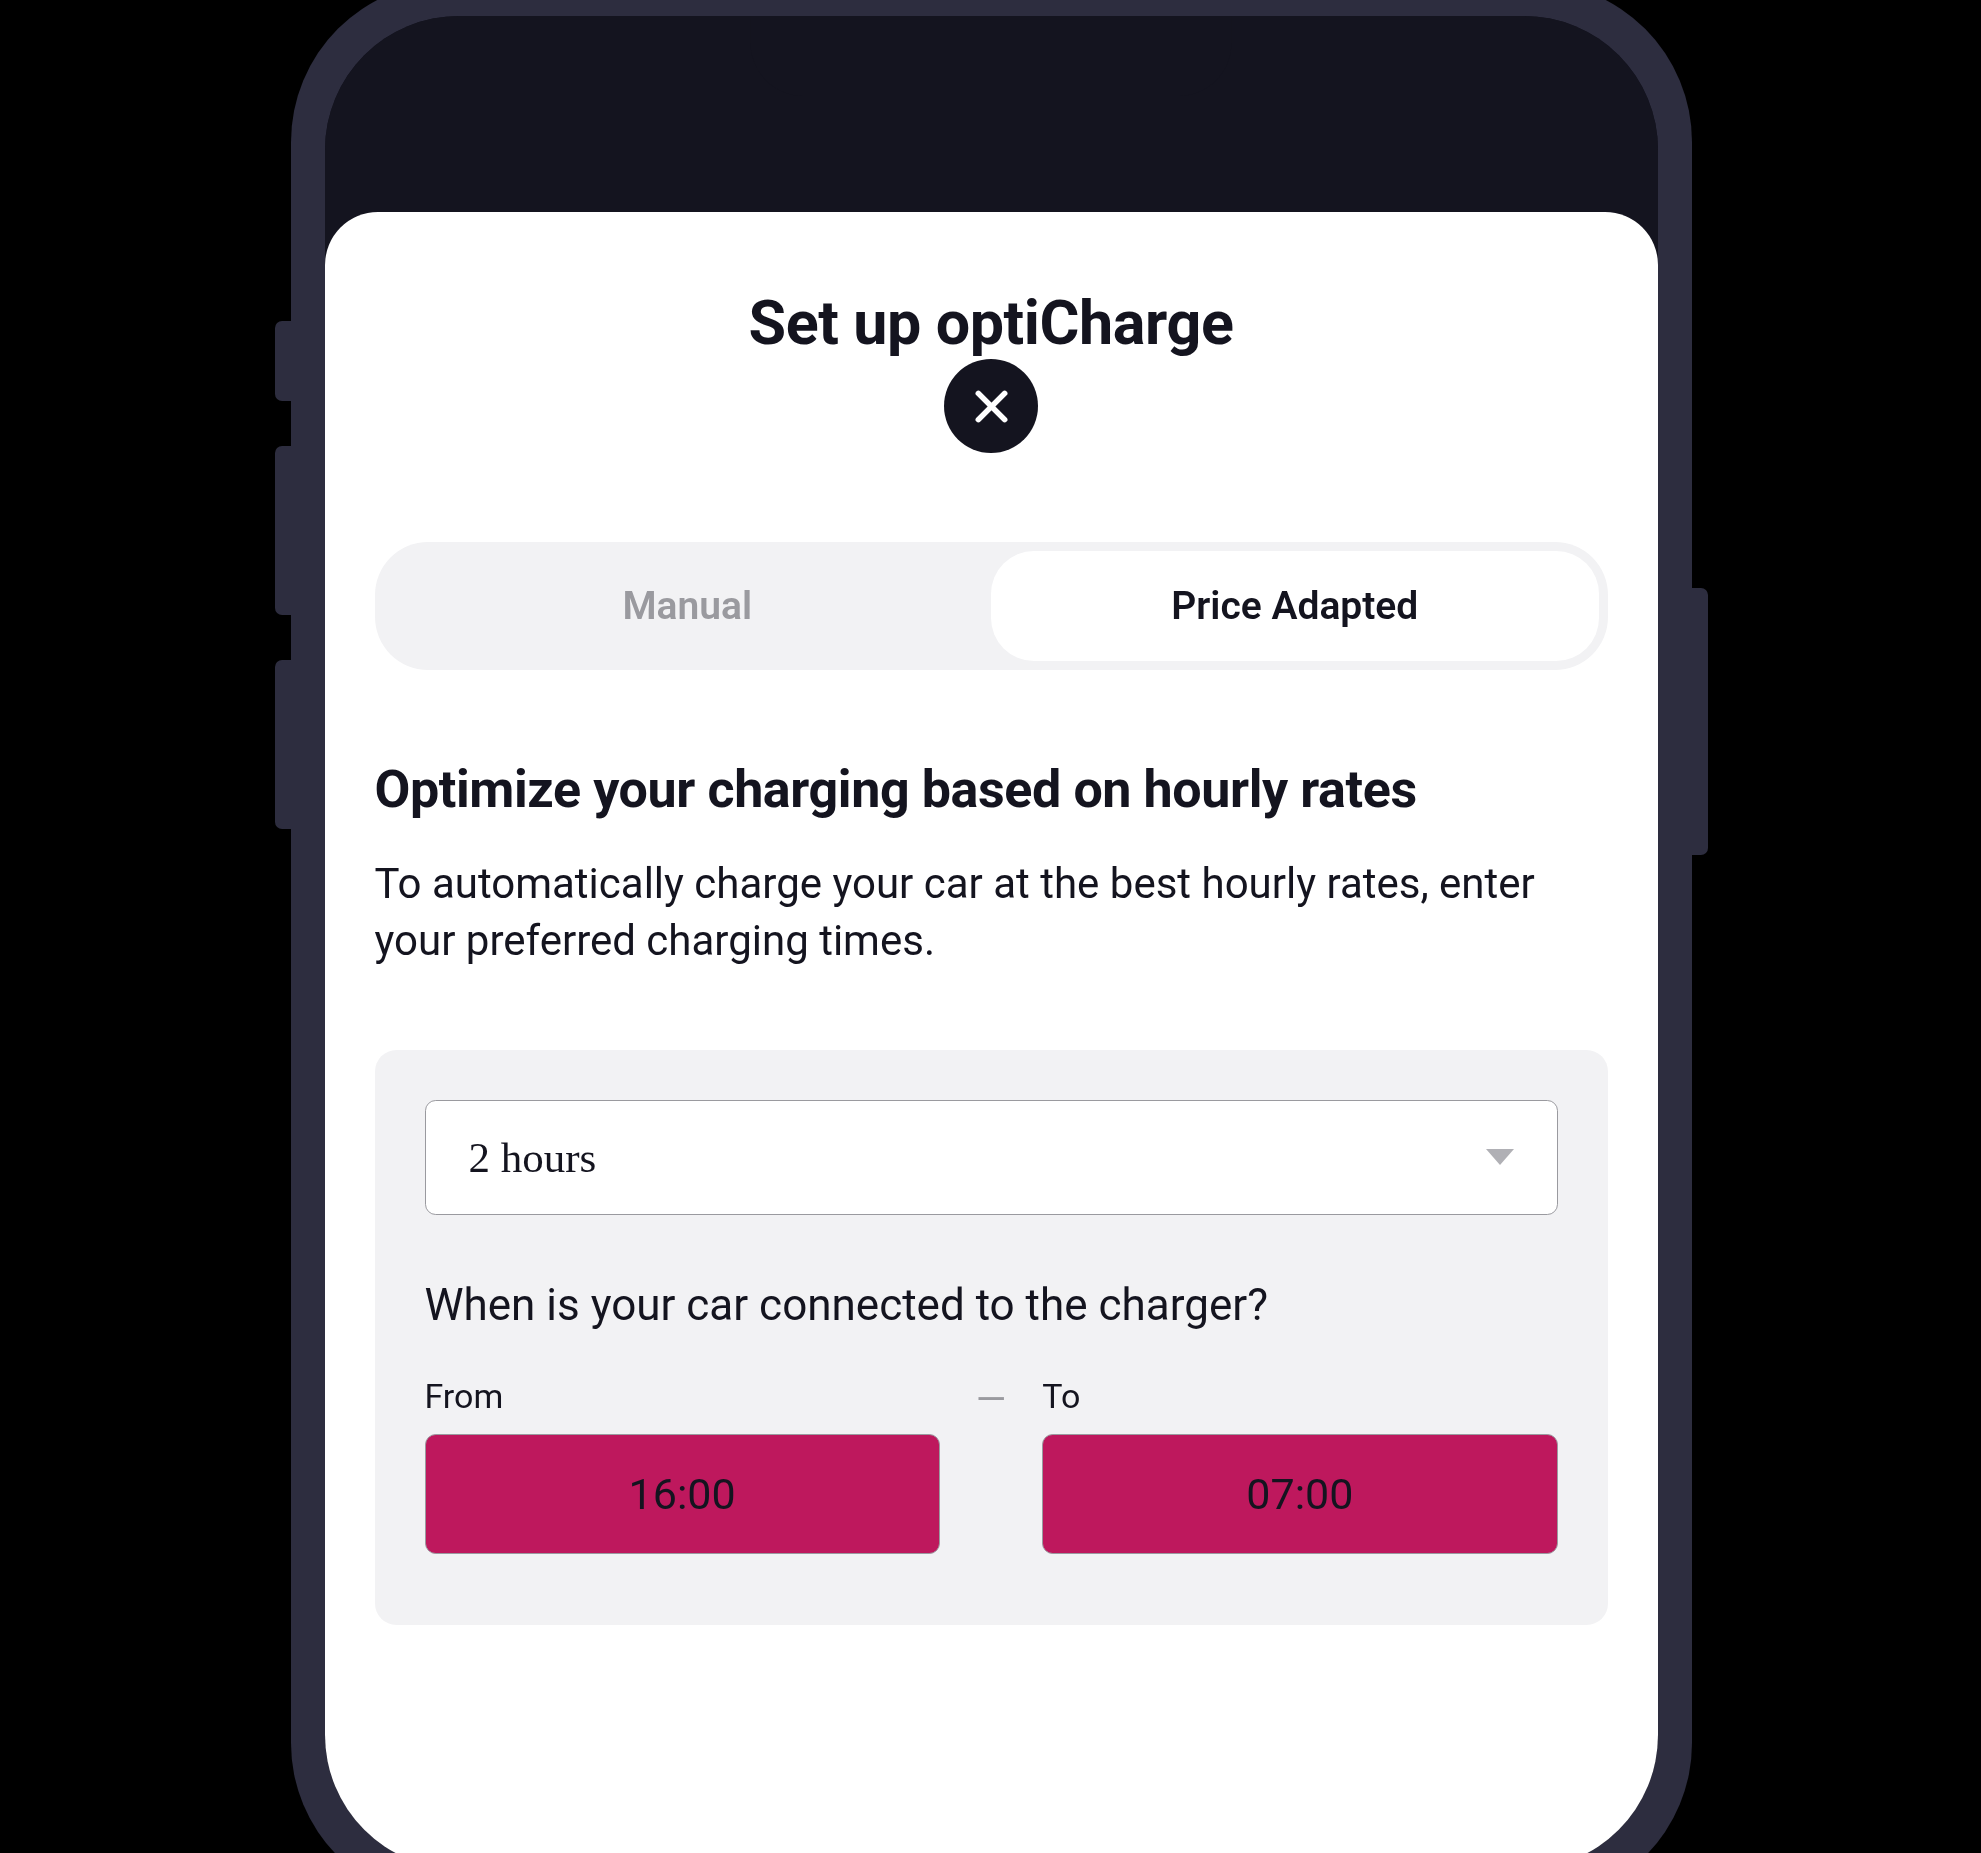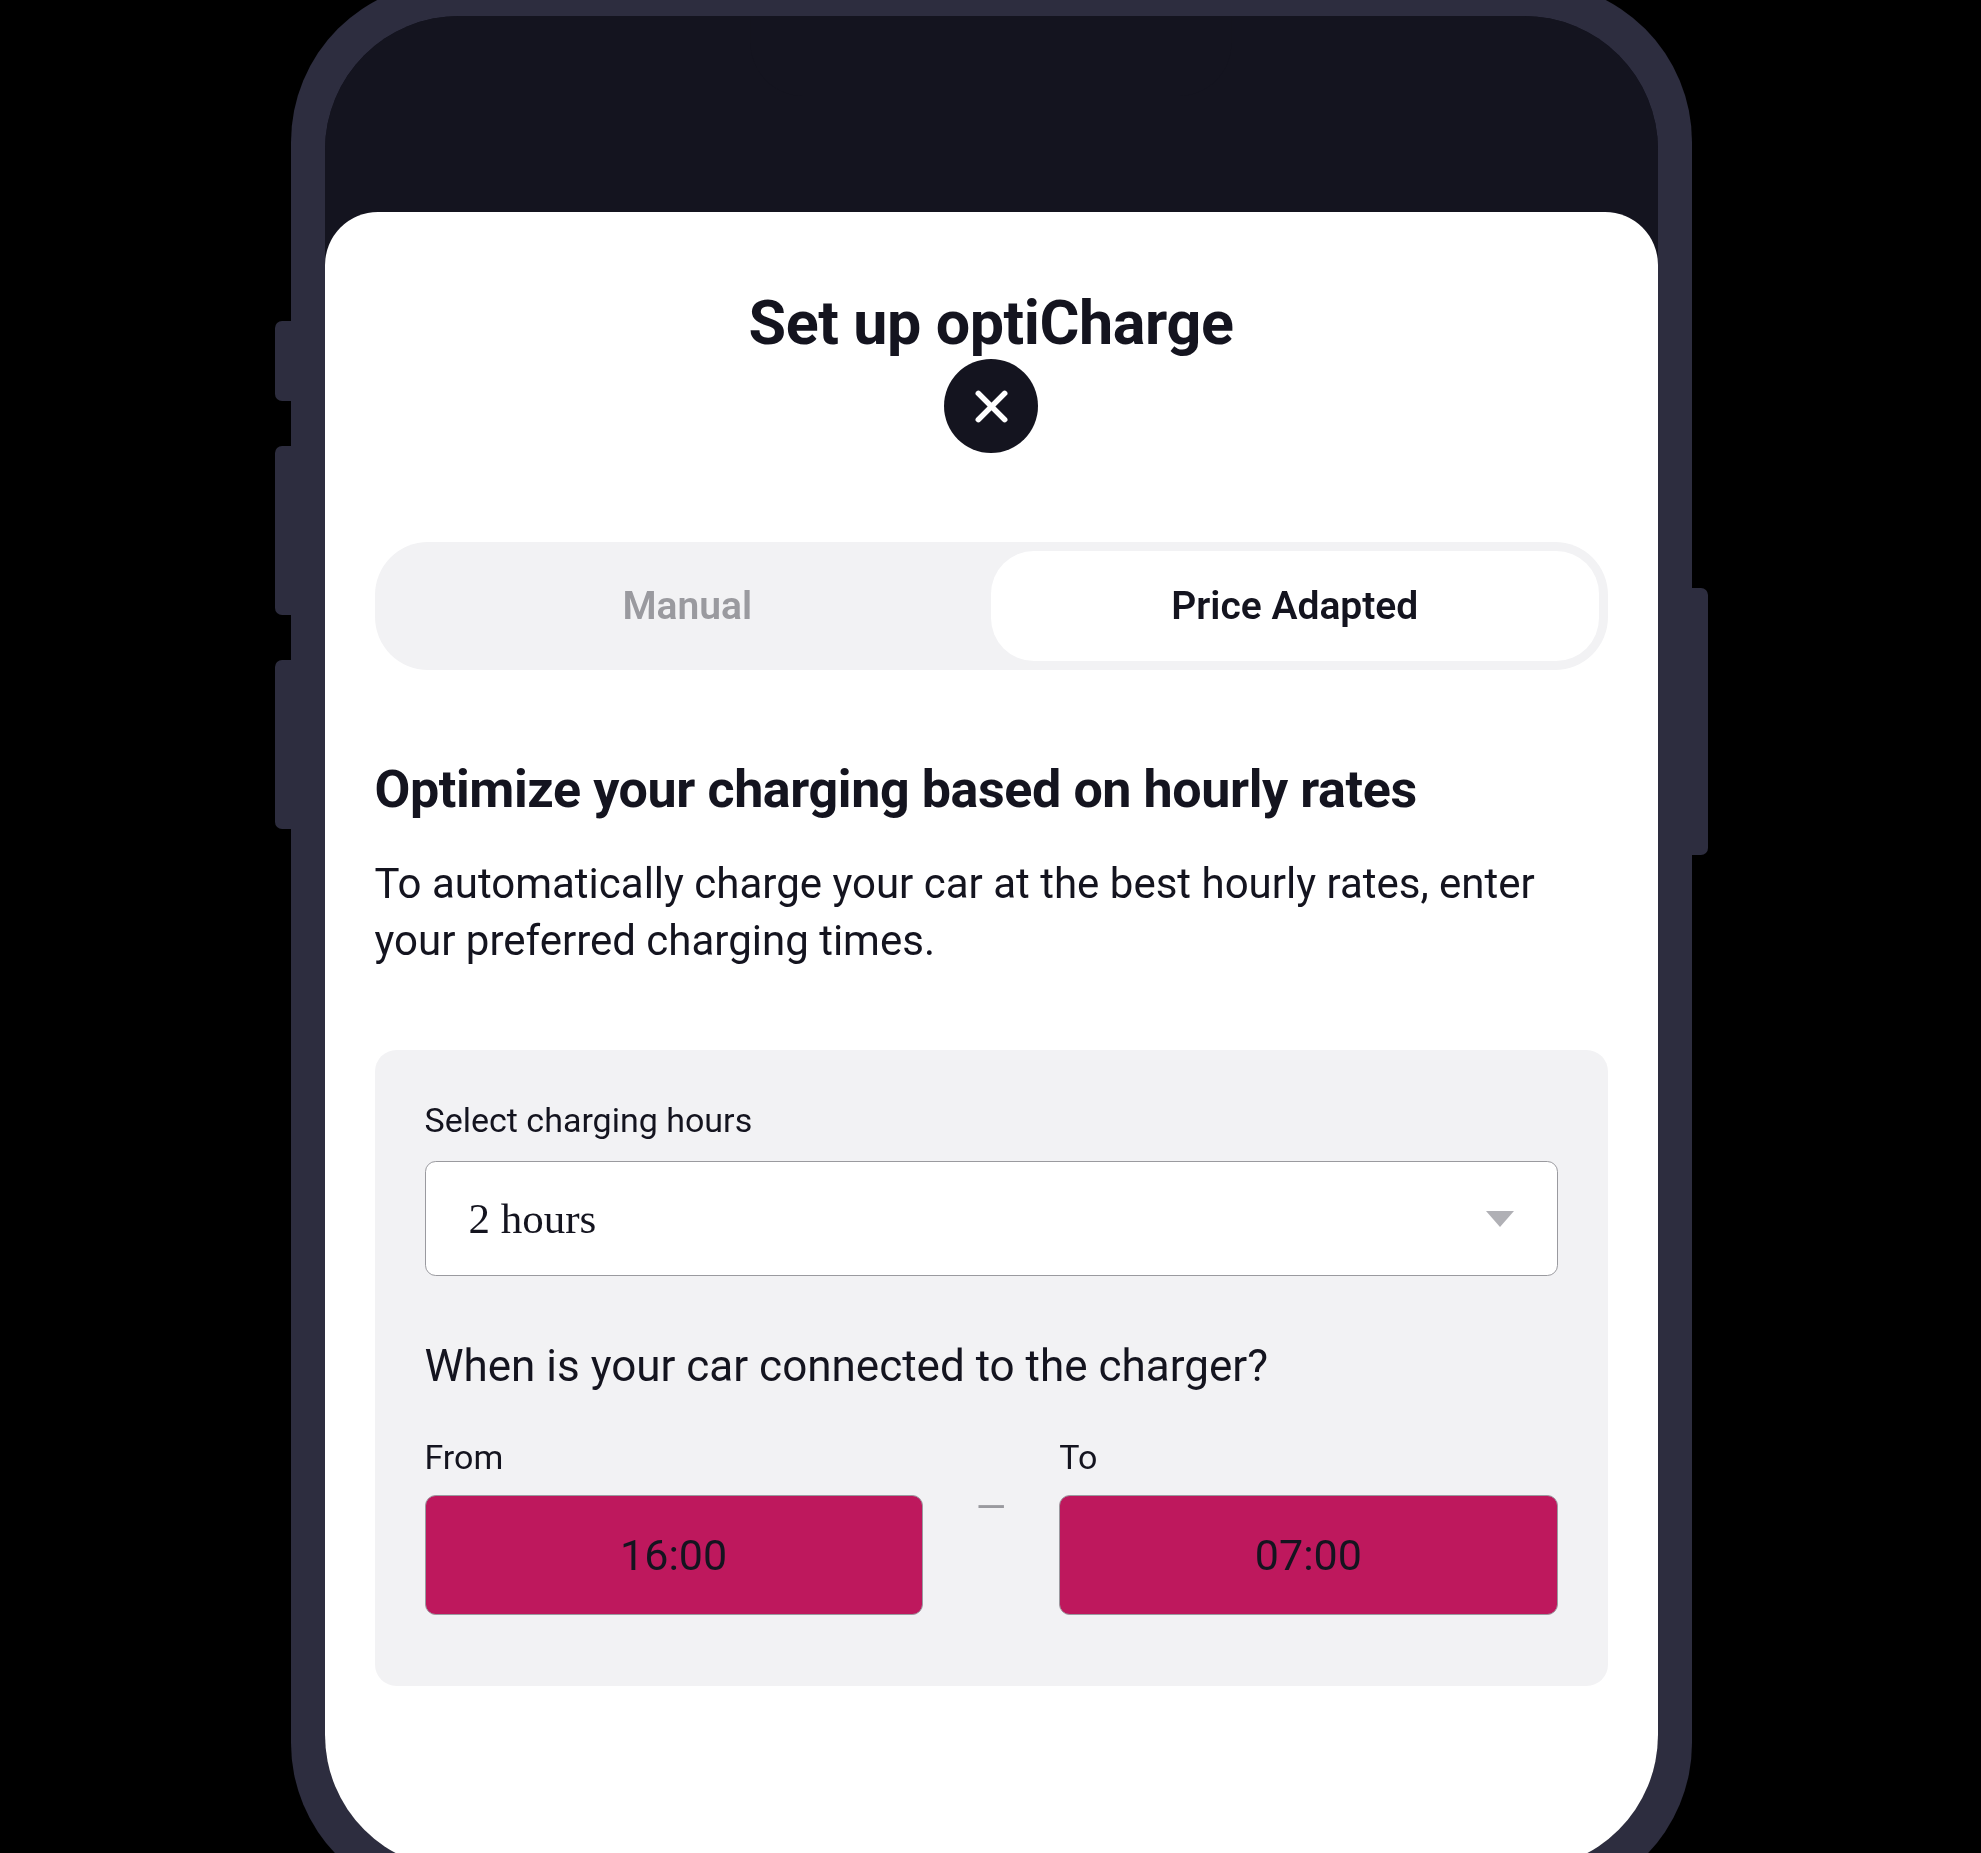--- a/index.html
+++ b/index.html
@@ -210,22 +210,22 @@
     }
     
     .time-question {
       font-size: 44px;
       color: #14141f;
       margin-bottom: 45px;
     }
     
     .time-row {
       display: flex;
-      align-items: center;
-      gap: 53px;
+      align-items: flex-start;
+      gap: 36px;
     }
     
     .time-group {
       flex: 1;
     }
     
     .time-label {
       font-size: 34px;
       color: #14141f;
       margin-bottom: 18px;
@@ -285,21 +285,20 @@
       <div class="tab-container">
         <div class="tab inactive">Manual</div>
         <div class="tab active">Price Adapted</div>
       </div>
 
       <h2 class="section-title">Optimize your charging based on hourly rates</h2>
       <p class="section-description">To automatically charge your car at the best hourly rates, enter your preferred charging times.</p>
 
       <div class="form-card">
 
-        <label class="form-label">Select charging hours</label>
         <div class="select-wrapper">
           <div class="select-box">
             <span>2 hours</span>
             <span class="dropdown-arrow"></span>
           </div>
         </div>
 
         <p class="time-question">When is your car connected to the charger?</p>
 
         <div class="time-row">

